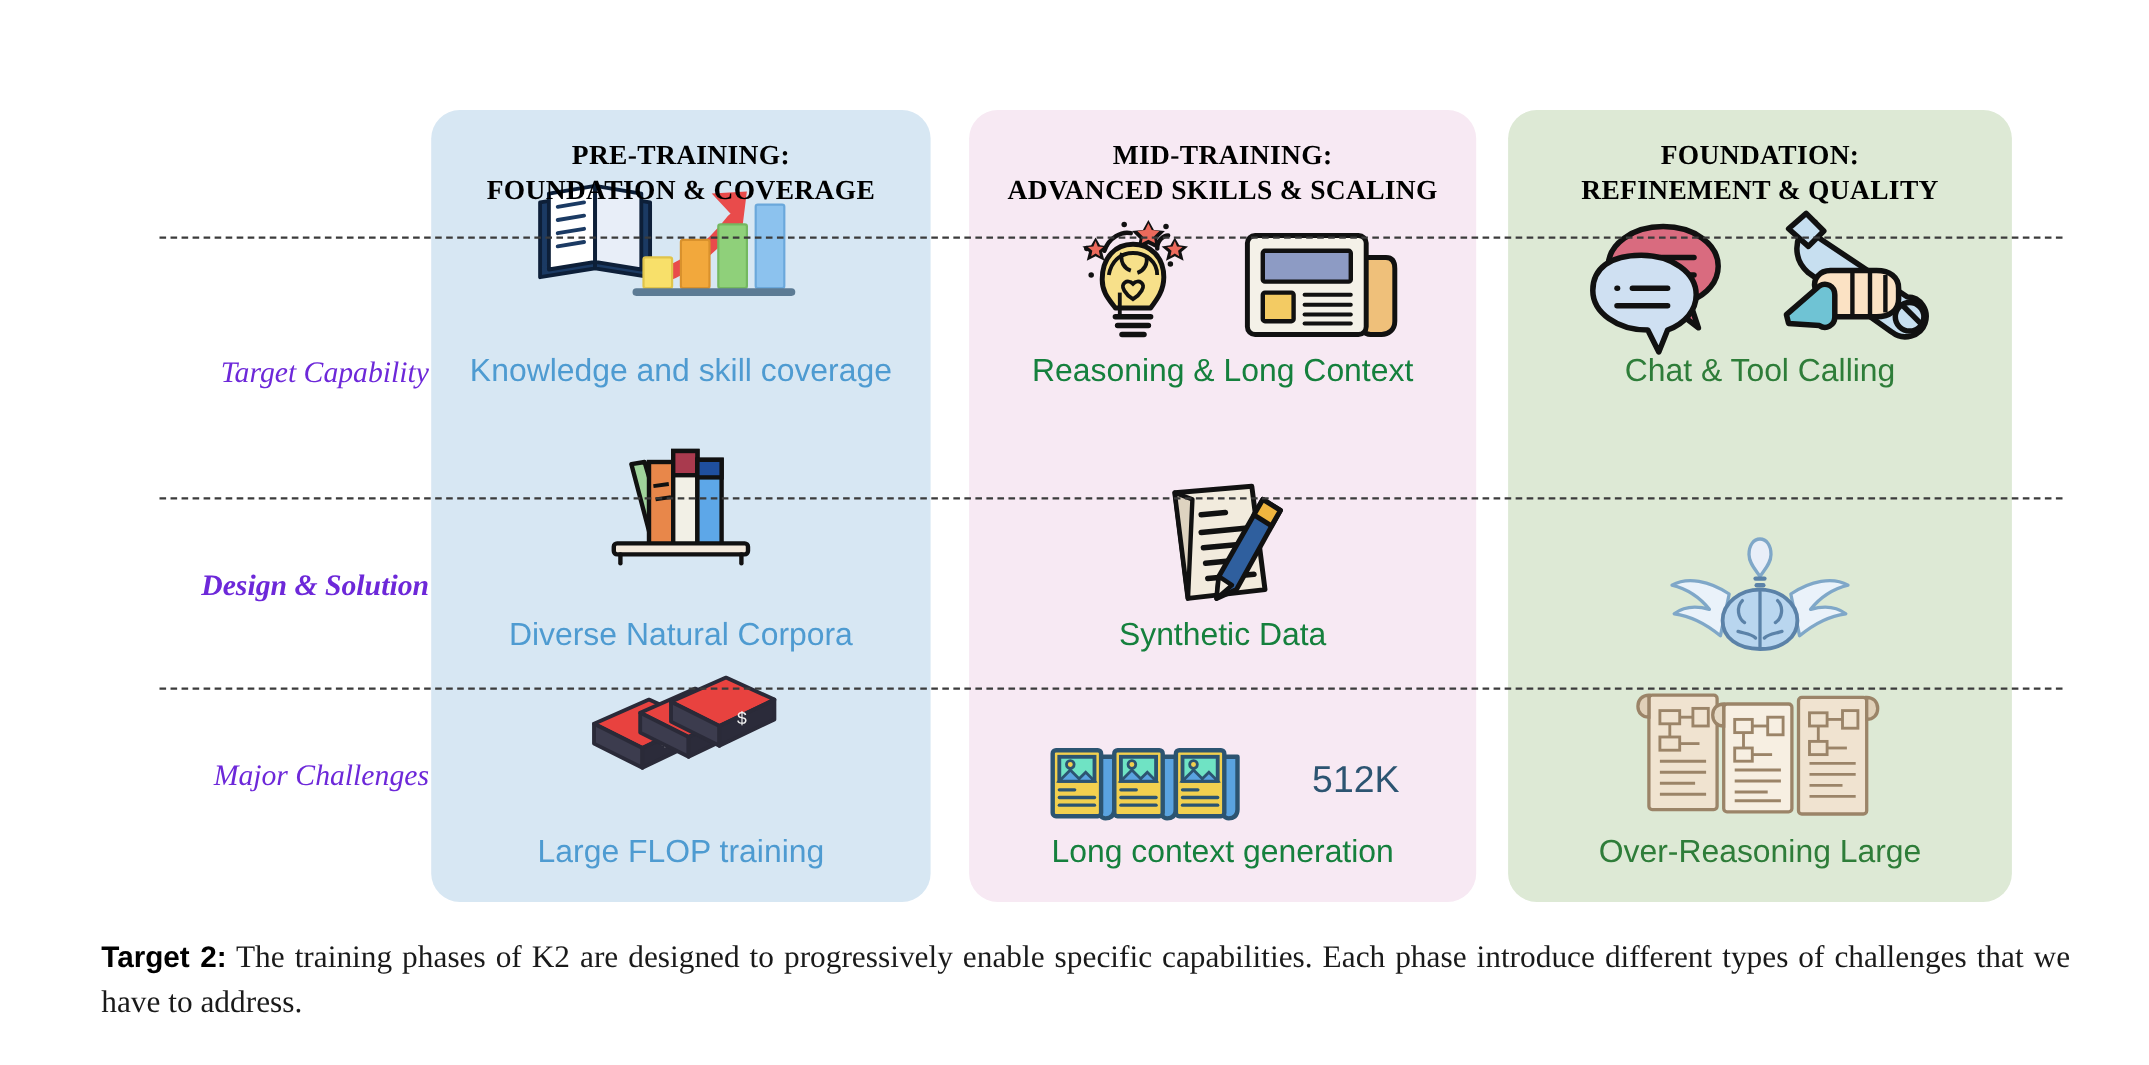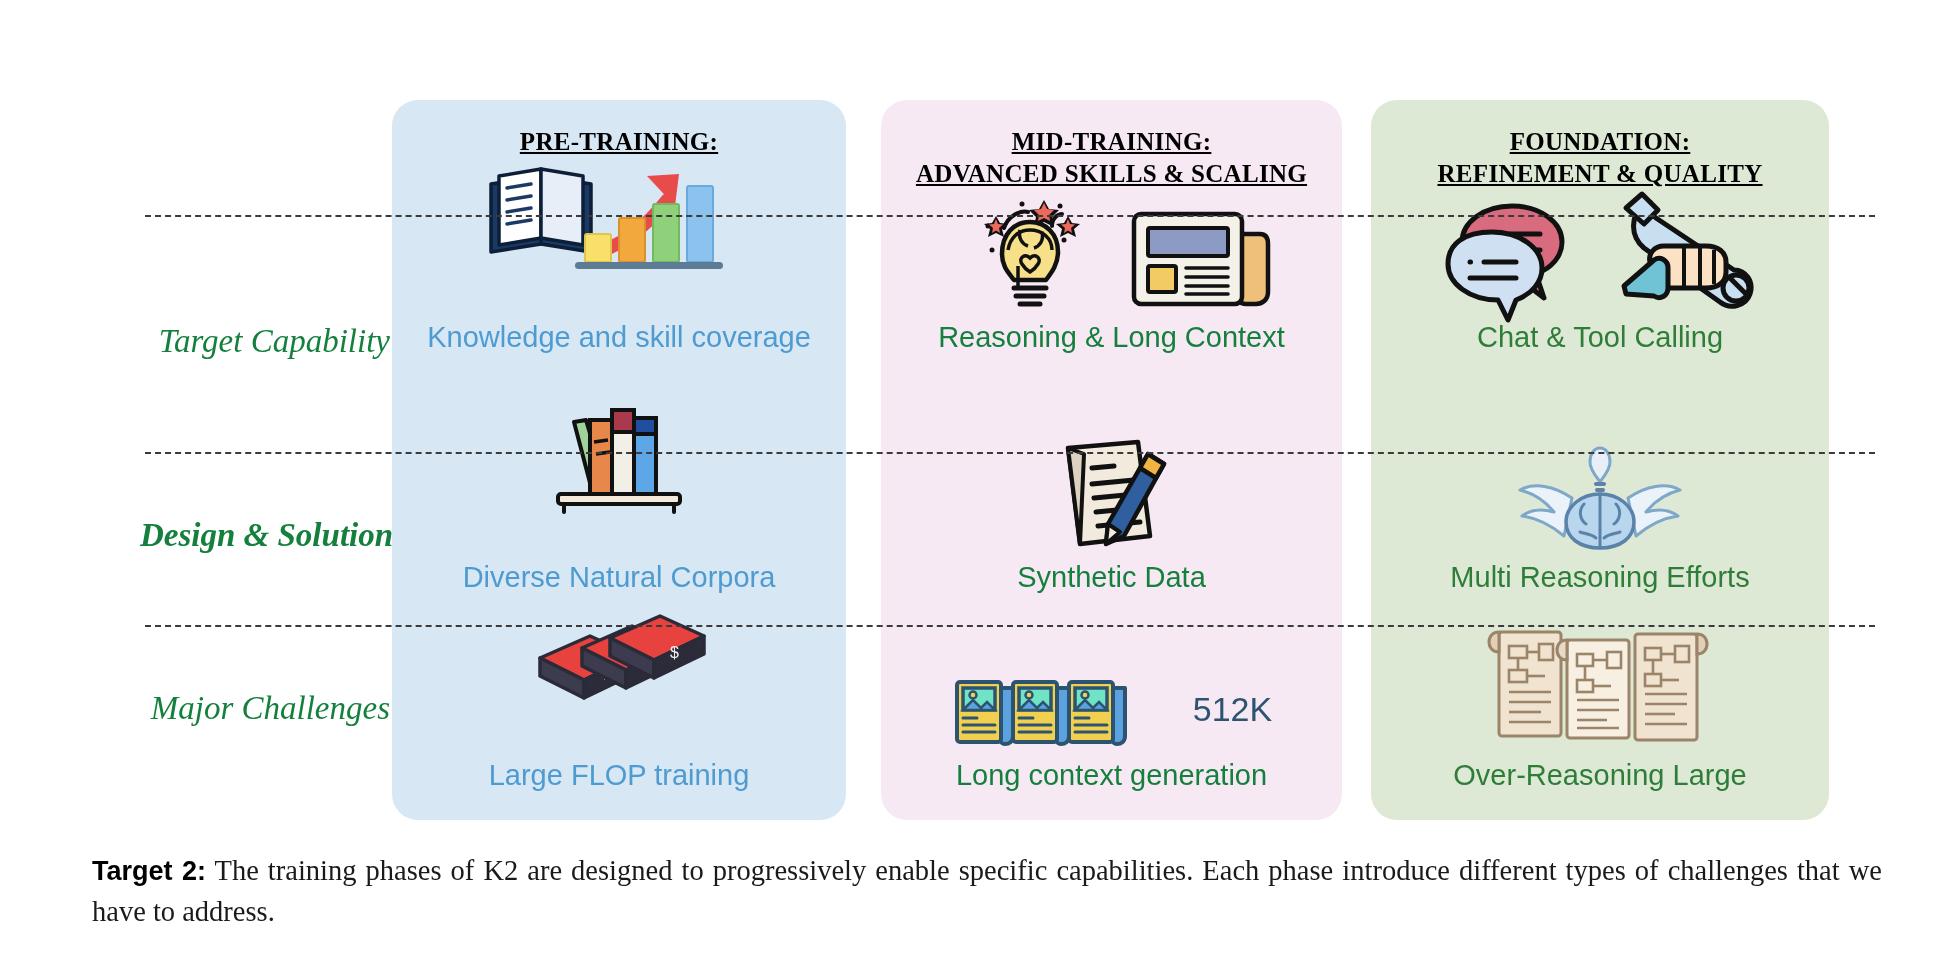--- a/index.html
+++ b/index.html
@@ -38,21 +38,20 @@
     position: absolute;
     top: 126px;
     z-index: 4;
     text-align: center;
     font-family: "Liberation Serif", serif;
     font-weight: bold;
     font-size: 25px;
     letter-spacing: 0.3px;
     line-height: 1.28;
     color: #000000;
-    text-decoration: underline;
   }
   .col-header.pretrain { left: 392px;  width: 454px; }
   .col-header.midtrain { left: 881px;  width: 461px; }
   .col-header.finetune { left: 1371px; width: 458px; }
   .col-header .line2 { display: block; }
 
   
   .divider {
     position: absolute;
     left: 145px;
@@ -66,22 +65,22 @@
   .divider.d3 { top: 625px; }
 
   
   .row-label {
     position: absolute;
     left: 140px;
     width: 250px;
     text-align: right;
     font-family: "Liberation Serif", serif;
     font-style: italic;
-    font-size: 33px;
-    color: #15803d;
+    font-size: 27px;
+    color: #6d28d9;
     z-index: 5;
     white-space: nowrap;
   }
   .row-label.r1 { top: 323px; }
   .row-label.r2 { top: 517px; font-weight: bold; }
   .row-label.r3 { top: 690px; }
 
   
   .cell {
     position: absolute;
@@ -154,20 +153,21 @@
 <body>
 
 <div id="figure-root">
 
   <div class="panel pretrain"></div>
   <div class="panel midtrain"></div>
   <div class="panel finetune"></div>
 
   <div class="col-header pretrain">
     <span>PRE-TRAINING:</span>
+    <span class="line2">FOUNDATION &amp; COVERAGE</span>
   </div>
   <div class="col-header midtrain">
     <span>MID-TRAINING:</span>
     <span class="line2">ADVANCED SKILLS &amp; SCALING</span>
   </div>
   <div class="col-header finetune">
     <span>FOUNDATION:</span>
     <span class="line2">REFINEMENT &amp; QUALITY</span>
   </div>
 
@@ -354,21 +354,20 @@
         <path d="M90 52 C108 52 124 64 124 80 C124 96 110 106 90 106 C70 106 56 96 56 80 C56 64 72 52 90 52 Z" fill="#b9d6ef" stroke="#5b82a8" stroke-width="3.5"></path>
         <g stroke="#5b82a8" stroke-width="3" fill="none" stroke-linecap="round">
           <path d="M90 54 L90 104"></path>
           <path d="M74 62 C68 68 70 78 76 82"></path>
           <path d="M106 62 C112 68 110 78 104 82"></path>
           <path d="M70 90 C76 92 82 92 86 96"></path>
           <path d="M110 90 C104 92 98 92 94 96"></path>
         </g>
       </svg>
     </div>
-    <div class="cell-caption cap-green">Multi Reasoning Efforts</div>
   </div>
 
   <div class="cell c1 r3">
     <div class="cell-art">
       <svg width="190" height="100" viewBox="0 0 190 100">
         <g>
           <path d="M16 46 L66 24 L110 44 L60 68 Z" fill="#e8423f" stroke="#2a2a38" stroke-width="3.5" stroke-linejoin="round"></path>
           <path d="M16 46 L60 68 L60 86 L16 64 Z" fill="#3c3c4e" stroke="#2a2a38" stroke-width="3.5" stroke-linejoin="round"></path>
           <path d="M110 44 L60 68 L60 86 L110 62 Z" fill="#2b2b3a" stroke="#2a2a38" stroke-width="3.5" stroke-linejoin="round"></path>
           <text x="76" y="66" font-family="Liberation Sans, sans-serif" font-size="16" fill="#f2f2f2">$</text>

